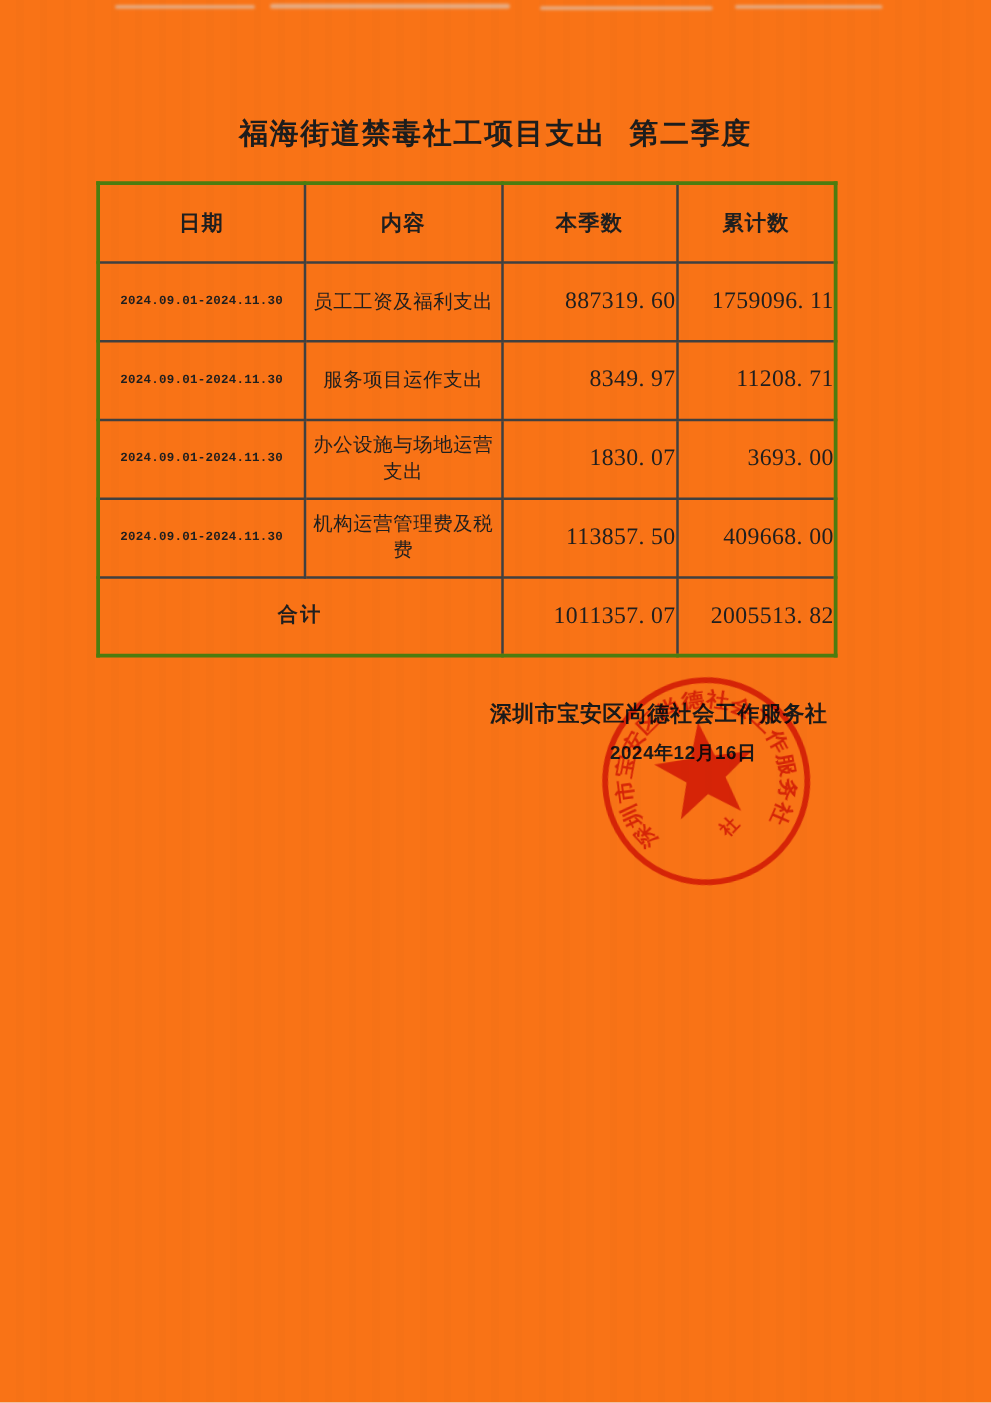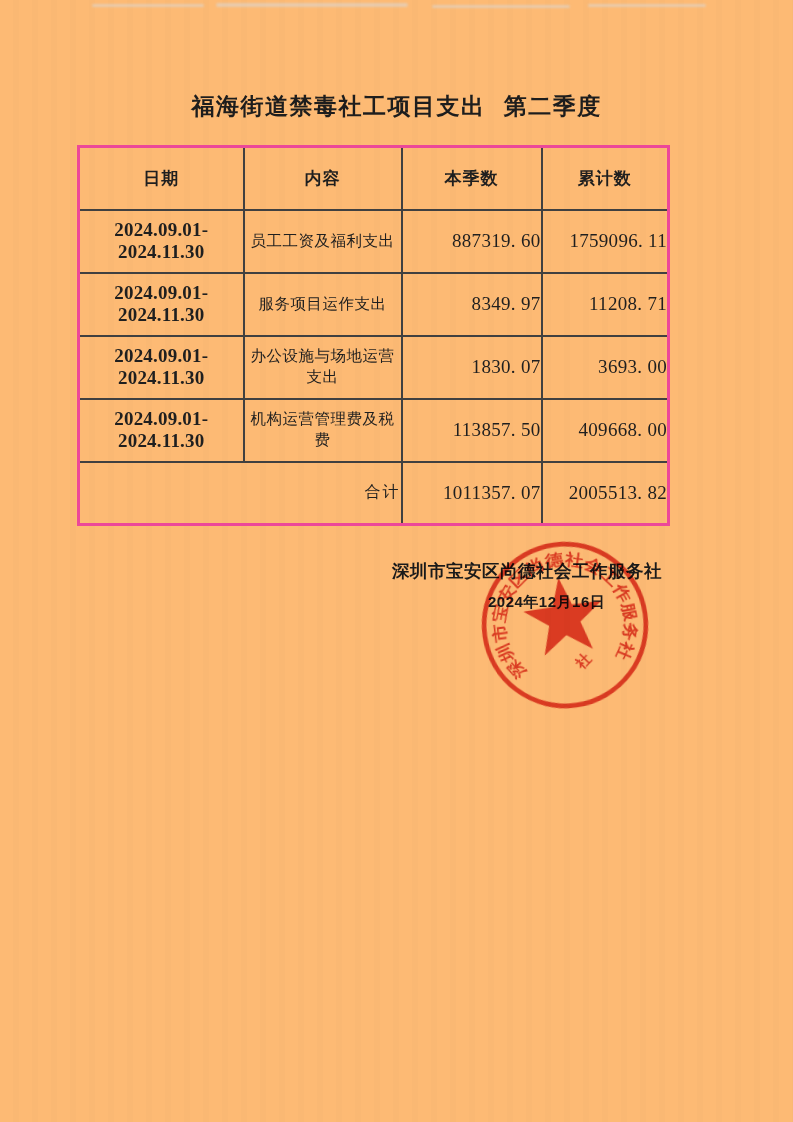--- a/index.html
+++ b/index.html
@@ -1,17 +1,17 @@
 <!DOCTYPE html>
 <html><head>
 <meta charset="utf-8">
 <style>
   html,body{margin:0;padding:0;background:#e8e8e8;}
   .page{
-    position:relative;width:793px;height:1122px;background:#fdba74;
+    position:relative;width:793px;height:1122px;background:#f97316;
     margin:0 auto;overflow:hidden;
     font-family:"Liberation Serif","DejaVu Serif",serif;color:#222;
   }
   .page::before{ 
     content:"";position:absolute;inset:0;pointer-events:none;
     background:repeating-linear-gradient(90deg,rgba(0,0,0,0) 0 13px,rgba(0,0,0,0.012) 13px 19px);
   }
   .smudge{position:absolute;background:#d9d9d9;filter:blur(1.2px);opacity:.55;border-radius:2px;}
   .smudge.s1{left:92px;top:4px;width:112px;height:3px;}
   .smudge.s2{left:216px;top:3px;width:192px;height:4px;}
@@ -22,29 +22,29 @@
     position:absolute;left:0;top:91px;width:793px;text-align:center;
     font-size:23px;font-weight:bold;letter-spacing:1.5px;word-spacing:11px;color:#1d1d1d;
   }
 
   .tbl-wrap{position:absolute;left:77px;top:145px;}
   table.expense{border-collapse:collapse;table-layout:fixed;width:590px;}
   table.expense td,table.expense th{
     border:2px solid #404040;height:63px;padding:0;overflow:hidden;
     vertical-align:middle;box-sizing:border-box;color:#1f1f1f;
   }
-  table.expense{border:3px solid #ec4899;}
+  table.expense{border:3px solid #4d7c0f;}
   th.h{font-size:17px;font-weight:bold;text-align:center;letter-spacing:1px;}
   td.date{
-    text-align:center;font-family:Liberation Serif, serif;
-    font-size:19px;font-weight:700;letter-spacing:.2px;color:#222;
+    text-align:center;font-family:Liberation Mono, monospace;
+    font-size:10px;font-weight:700;letter-spacing:.2px;color:#222;
   }
   td.cont{text-align:center;font-size:15.5px;letter-spacing:.5px;margin-left:48px;}
   td.num{text-align:right;padding-right:7px;font-size:19px;letter-spacing:.3px;}
-  td.total-label{text-align:right;font-size:16px;font-weight:normal;letter-spacing:2px;}
+  td.total-label{text-align:center;font-size:16px;font-weight:bold;letter-spacing:2px;}
 
   .footer-org{
     position:absolute;top:559px;right:131px;
     font-size:17.5px;font-weight:bold;letter-spacing:.5px;color:#1a1a1a;
   }
   .footer-date{
     position:absolute;top:593px;left:488px;
     font-family:"Liberation Sans","DejaVu Sans",sans-serif;
     font-size:15px;font-weight:bold;letter-spacing:.5px;color:#1a1a1a;
   }

